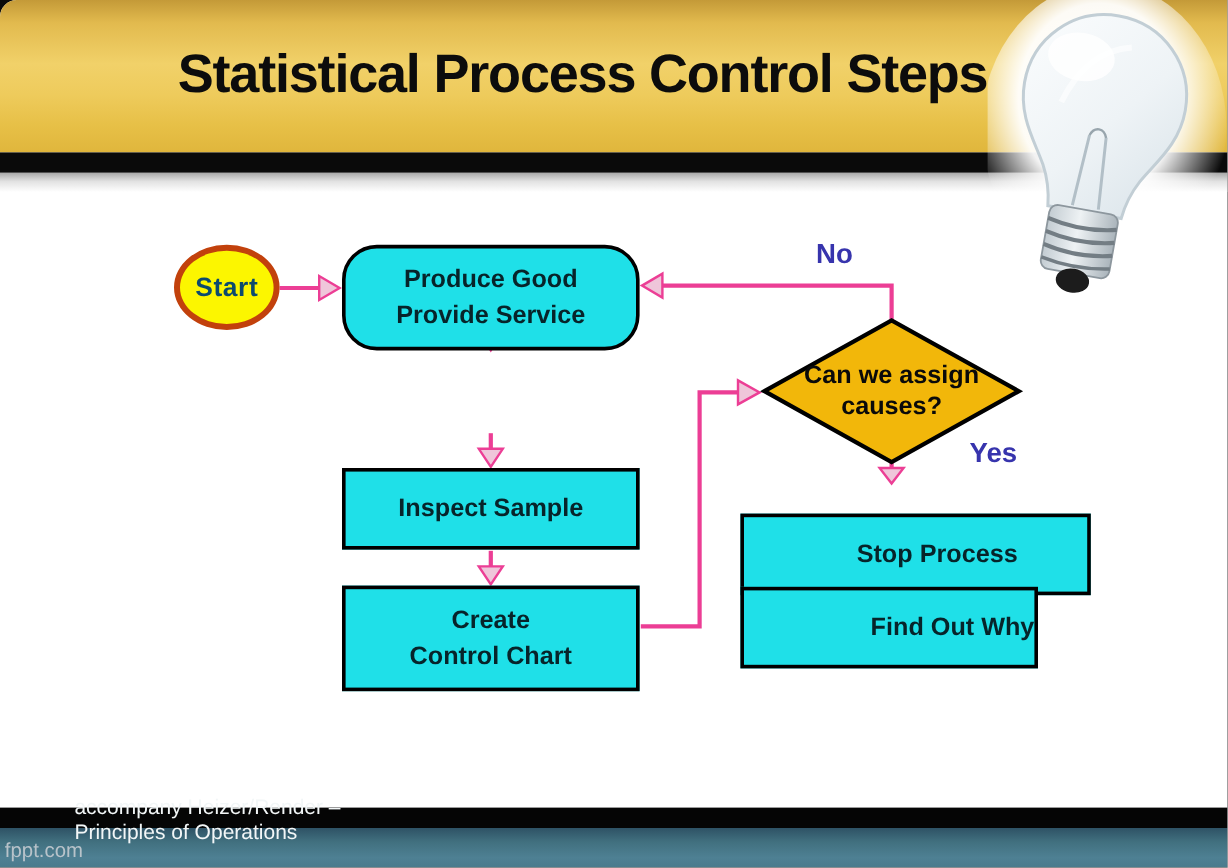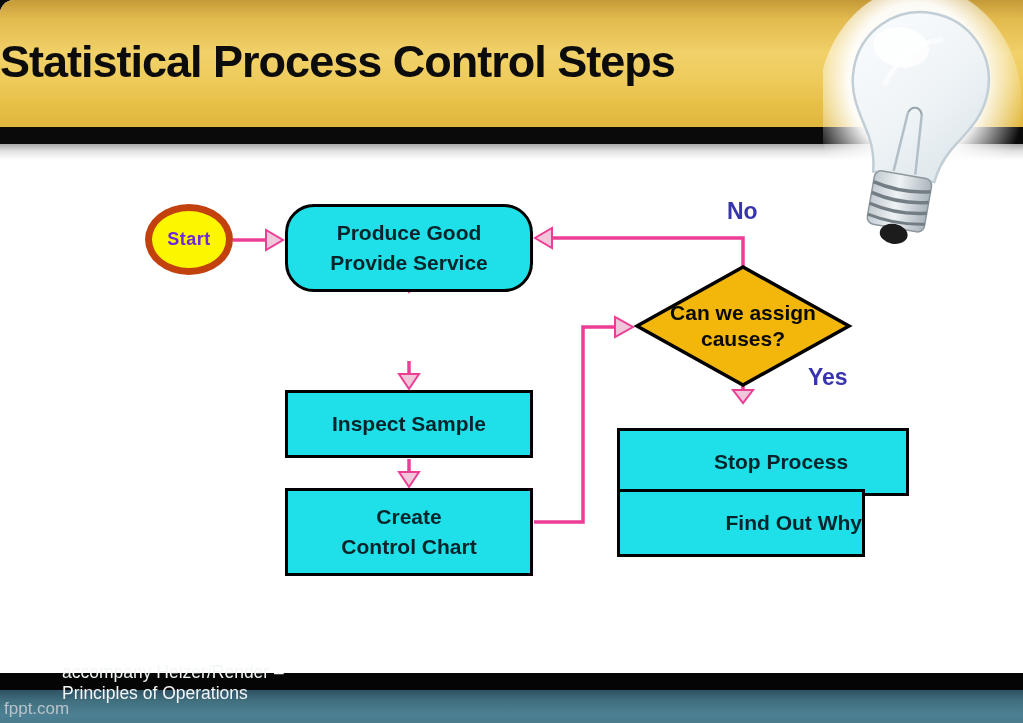--- a/index.html
+++ b/index.html
@@ -28,21 +28,21 @@
     position: absolute; left: 0; top: 127px; width: 1023px; height: 17px;
     background: #0a0a0a; z-index: 1;
   }
   .header-shadow {
     position: absolute; left: 0; top: 144px; width: 1023px; height: 16px;
     background: linear-gradient(180deg, #a8a8a8 0%, #e2e2e2 45%, #ffffff 100%);
     z-index: 1;
   }
   .title {
     position: absolute; left: 0; right: 52px; top: 36px;
-    margin: 0; 
+    margin: 0; text-align: center;
     font-size: 45px; font-weight: 700; letter-spacing: -1px;
     color: #0c0c0c; z-index: 4;
   }
 
   
   .bulb-svg {
     position: absolute; left: 823px; top: -4px;
     width: 200px; height: 266px; z-index: 3;
   }
 
@@ -60,42 +60,42 @@
     background: var(--box-cyan);
     border: 3px solid #000000;
     display: flex; flex-direction: column; align-items: center; justify-content: center;
     font-size: 21px; font-weight: 700; color: #07242a;
     line-height: 1.45; text-align: center;
     box-sizing: border-box;
   }
   .start-node {
     position: absolute; left: 145px; top: 204px; width: 88px; height: 71px;
     background: var(--start-yellow);
-    border: 7px solid #c2410c; border-radius: 50%;
+    border: 5px solid #c2410c; border-radius: 50%;
     display: flex; align-items: center; justify-content: center;
-    font-size: 18px; font-weight: 700; color: #6d28d9; letter-spacing: 0.5px;
+    font-size: 22px; font-weight: 700; color: #0c4a6e; letter-spacing: 0.5px;
     z-index: 3; box-sizing: border-box;
   }
   .node-produce { left: 285px; top: 204px; width: 248px; height: 88px; border-radius: 29px; }
   .node-take    { left: 285px; top: 293px; width: 248px; height: 67px; }
   .node-inspect { left: 285px; top: 390px; width: 248px; height: 68px; }
   .node-create  { left: 285px; top: 488px; width: 248px; height: 88px; }
   .node-stop    { left: 617px; top: 428px; width: 292px; height: 68px; padding-left: 36px; }
   .node-find    { left: 617px; top: 489px; width: 248px; height: 68px; align-items: flex-end; }
 
   .decision-text {
     position: absolute; left: 653px; top: 296px; width: 180px; height: 60px;
     z-index: 3; display: flex; flex-direction: column; align-items: center; justify-content: center;
     font-size: 21px; font-weight: 700; color: #0a0a0a; line-height: 1.25; 
   }
   .branch-label {
     position: absolute; z-index: 3;
     font-size: 23px; font-weight: 700; color: var(--label-blue);
   }
-  .label-no  { left: 680px; top: 198px; width: 50px; margin-left: 47px; }
+  .label-no  { left: 680px; top: 198px; width: 50px; }
   .label-yes { left: 808px; top: 364px; width: 60px; }
 
   
   .footer-black {
     position: absolute; left: 0; top: 673px; width: 1023px; height: 17px;
     background: #050505; z-index: 1;
   }
   .footer-teal {
     position: absolute; left: 0; top: 690px; width: 1023px; height: 33px;
     background: linear-gradient(180deg, #2e5265 0%, #41707f 35%, #4e8093 75%, #497b8d 100%);

